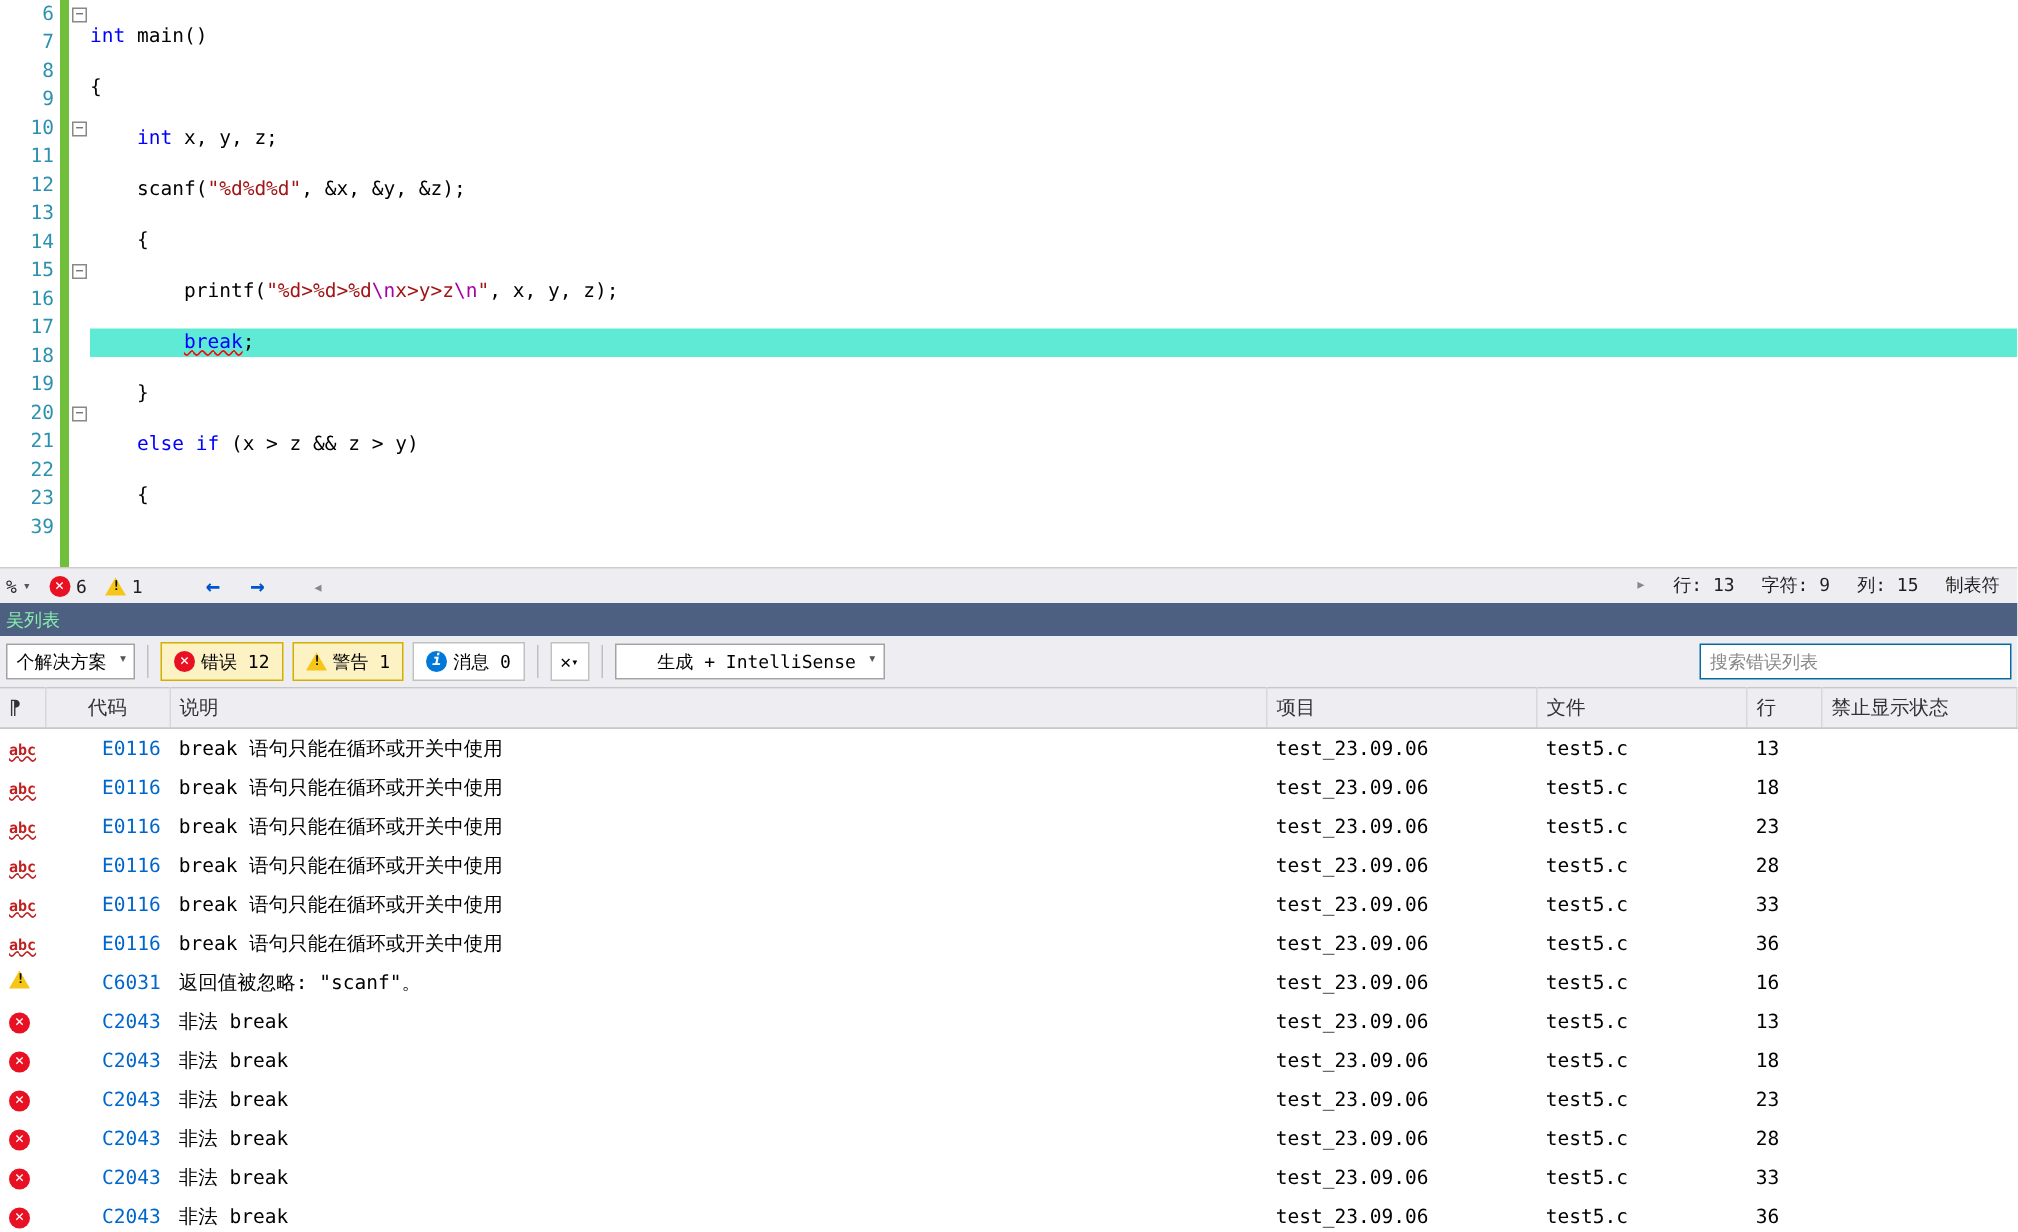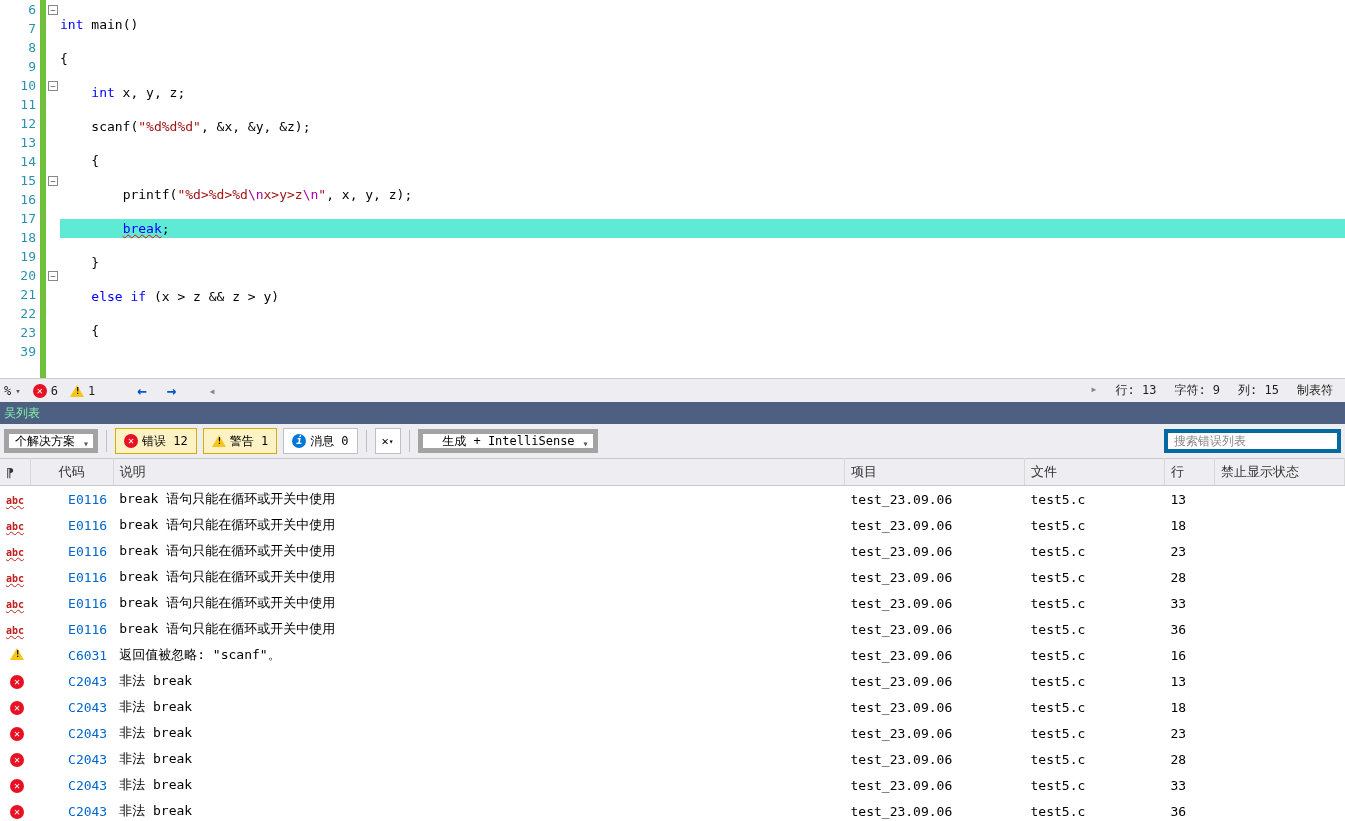--- a/index.html
+++ b/index.html
@@ -34,35 +34,35 @@
   .status-strip .seg { display: flex; align-items: center; gap: 4px; }
   .status-strip .nav-arrows { margin-left: 30px; display: flex; gap: 20px; }
   .status-strip .right { margin-left: auto; display: flex; gap: 18px; padding-right: 8px;}
   .status-strip .icon-err, .icon-err { width: 14px; height: 14px; border-radius: 50%; background: #e81123; color:#fff; display: inline-flex; align-items: center; justify-content: center; font-size: 10px; font-weight: bold; line-height:1;}
   .status-strip .icon-warn, .icon-warn { width: 0; height: 0; border-left: 7px solid transparent; border-right: 7px solid transparent; border-bottom: 12px solid #f5c518; position: relative; display:inline-block;}
   .icon-warn::after{ content:"!"; position:absolute; left:-2px; top:1px; font-size:9px; font-weight:bold; color:#000;}
 
   
   .panel-title { background: #4d6082; color: #86efac; height: 22px; line-height: 22px; padding-left: 4px; font-size: 12px; }
   .panel-toolbar { height: 34px; background: #eeeef2; display: flex; align-items: center; gap: 6px; padding: 0 4px; font-size: 12px; }
-  .panel-toolbar .combo { background:#fff; border:5px solid #a3a3a3; height: 24px; display:flex; align-items:center; padding:0 18px 0 6px; position:relative;}
+  .panel-toolbar .combo { background:#fff; border:1px solid #a3a3a3; height: 24px; display:flex; align-items:center; padding:0 18px 0 6px; position:relative;}
   .panel-toolbar .combo::after{content:"▾"; position:absolute; right:4px; top:4px; font-size:10px; color:#555;}
   .toggle-btn { height: 26px; border: 1px solid #c0c0c0; background: #fff; display: flex; align-items: center; gap: 4px; padding: 0 8px; }
   .toggle-btn.active { background: #fdf2c4; border-color: #d0b000;}
   .vline { width: 1px; height: 22px; background: #c0c0c0; margin: 0 2px; }
   .icon-info { width:14px; height:14px; border-radius:50%; background:#0078d7; color:#fff; display:inline-flex; align-items:center; justify-content:center; font-size:10px; font-weight:bold; font-style:italic; line-height:1;}
   .filter-btn{ width:26px;height:26px;border:1px solid #c0c0c0; background:#fff; display:inline-flex; align-items:center; justify-content:center; font-size:12px;}
-  .search-box { margin-left:auto; background:#fff; border:4px solid #0369a1; height:24px; width:177px; padding:0 6px; color:#888; display:flex; align-items:center;}
+  .search-box { margin-left:auto; background:#fff; border:1px solid #0369a1; height:24px; width:208px; padding:0 6px; color:#888; display:flex; align-items:center;}
 
   
   .grid { flex: 1; overflow: auto; }
   table.err { width: 100%; border-collapse: collapse; font-size: 13px; }
   table.err th { text-align: left; font-weight: normal; background: #eeeef2; border-top:1px solid #c8c8c8; border-bottom:1px solid #c8c8c8; border-right: 1px solid #d8d8d8; padding: 4px 6px; color:#333;}
   table.err td { padding: 4px 6px; vertical-align: middle; }
-  .sev-cell { width: 26px; text-align: right; }
+  .sev-cell { width: 26px; text-align: left; }
   .code-link { color: #0066cc; margin-left: 32px; }
   .icon-abc { font-size:10px; color:#c02020; font-weight:bold; text-decoration: underline wavy #c02020; }
 
   .arrow-blue{ color:#0055cc; font-size:16px; font-weight:bold;}
 </style>
 </head>
 <body>
 
 <div class="ide-root">
 

